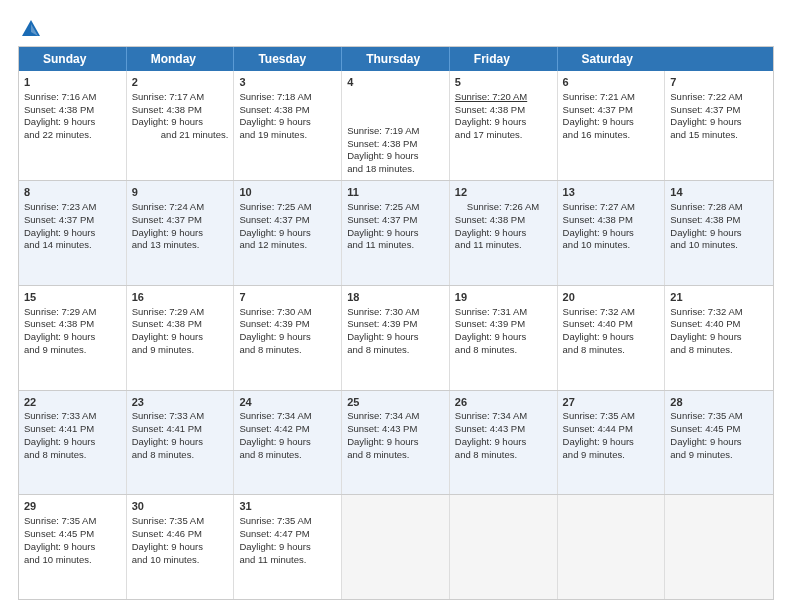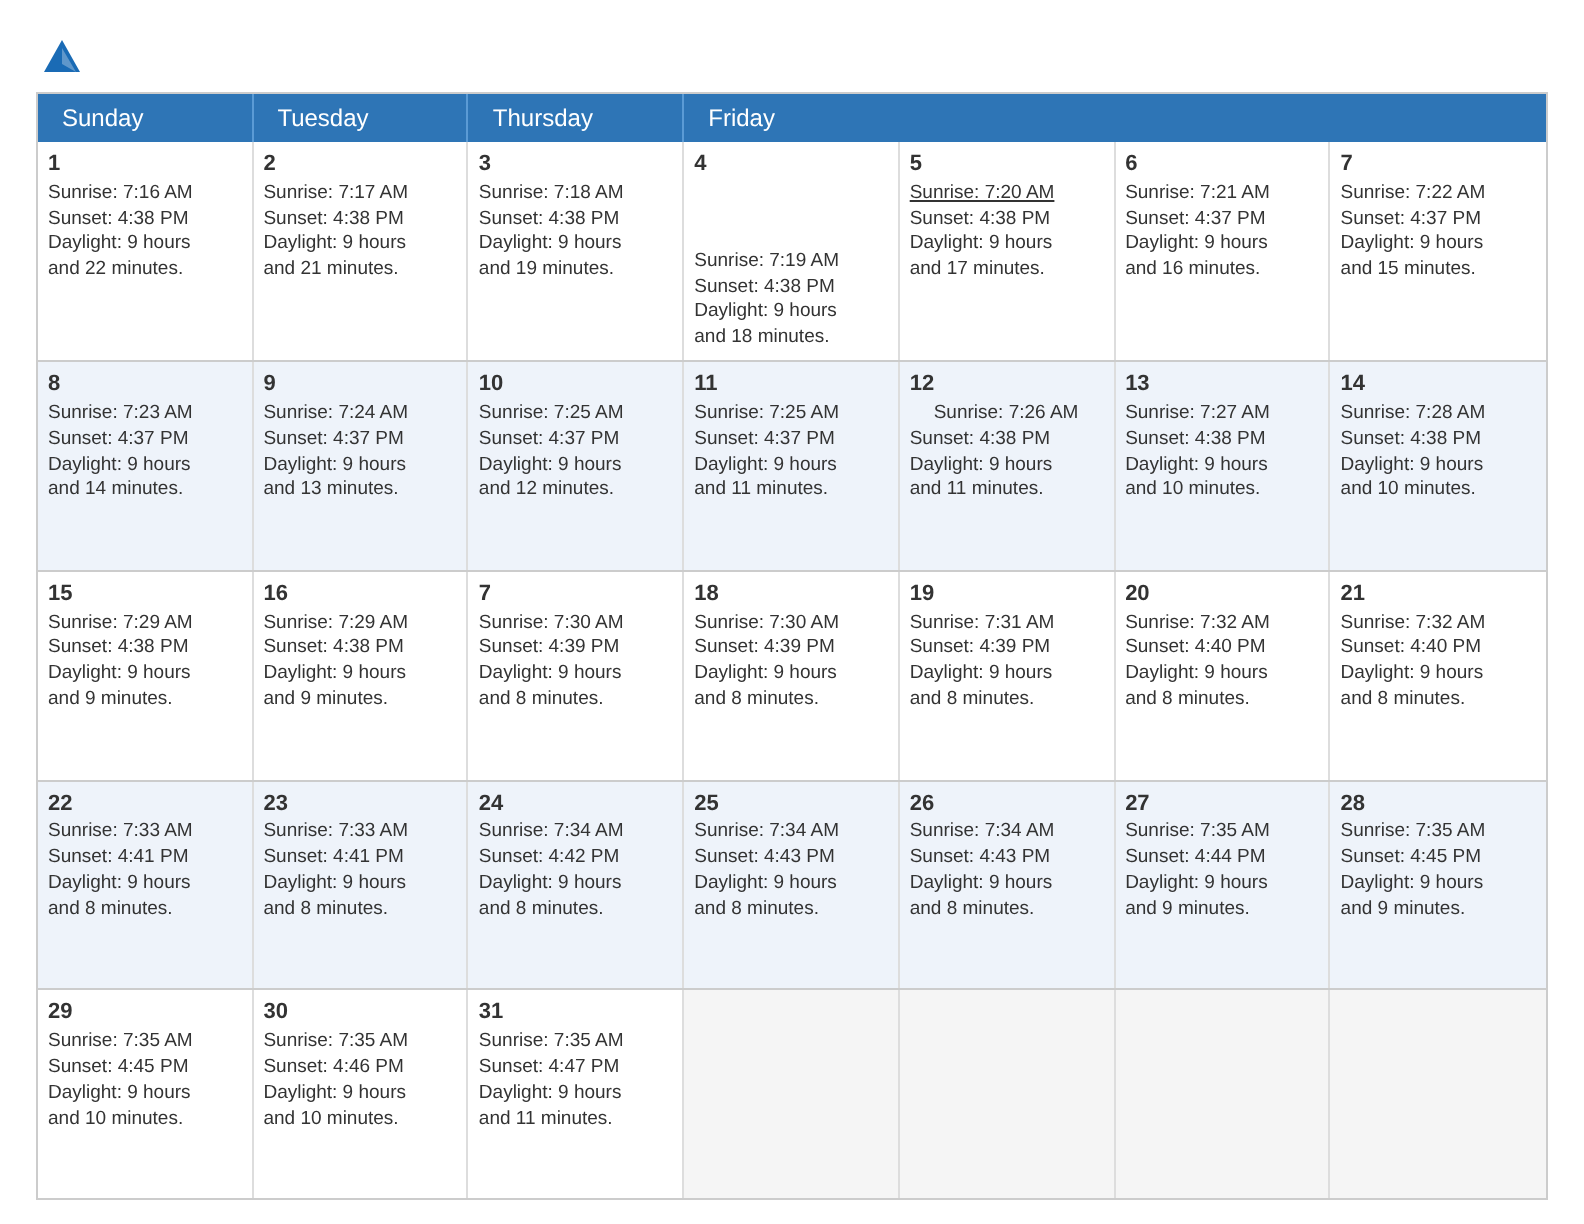--- a/index.html
+++ b/index.html
@@ -47,23 +47,23 @@
       flex-direction: column;
       border: 1px solid #ccc;
     }
     .cal-header-row {
       display: grid;
       grid-template-columns: repeat(7, 1fr);
       background: #2e75b6;
     }
     .cal-header-cell {
       color: #fff;
-      font-weight: normal;
+      font-weight: bold;
       font-size: 12px;
-      padding: 5px 12px;
+      padding: 5px 24px;
       text-align: left;
       border-right: 1px solid #5b9bd5;
     }
     .cal-header-cell:last-child { border-right: none; }
     .cal-body {
       display: flex;
       flex-direction: column;
       flex: 1;
     }
     .cal-row {
@@ -109,39 +109,41 @@
     </div>
     <div class="title-block">
       <div class="month-title"></div>
       <div class="location-title"></div>
     </div>
   </div>
 
   <div class="calendar">
     <div class="cal-header-row">
     <div class="cal-header-cell">Sunday</div>
+        <div class="cal-header-cell">Monday</div>
         <div class="cal-header-cell">Tuesday</div>
         <div class="cal-header-cell">Thursday</div>
         <div class="cal-header-cell">Friday</div>
+        <div class="cal-header-cell">Saturday</div>
       </div>
     <div class="cal-body">
     <div class="cal-row">
           <div class="cal-cell">
             <span class="day-num">1</span>
             <span style="display: block;">Sunrise: 7:16 AM</span>
             <span style="display: block;">Sunset: 4:38 PM</span>
             <span style="display: block;">Daylight: 9 hours</span>
             <span style="display: block;">and 22 minutes.</span>
           </div>
           <div class="cal-cell">
             <span class="day-num">2</span>
             <span style="display: block;">Sunrise: 7:17 AM</span>
             <span style="display: block;">Sunset: 4:38 PM</span>
             <span style="display: block;">Daylight: 9 hours</span>
-            <span style="display: block;">and 21 minutes.</span>
+            <span style="display: block; text-align: right;">and 21 minutes.</span>
           </div>
           <div class="cal-cell">
             <span class="day-num">3</span>
             <span style="display: block;">Sunrise: 7:18 AM</span>
             <span style="display: block;">Sunset: 4:38 PM</span>
             <span style="display: block;">Daylight: 9 hours</span>
             <span style="display: block;">and 19 minutes.</span>
           </div>
           <div class="cal-cell">
             <span class="day-num">4</span>

